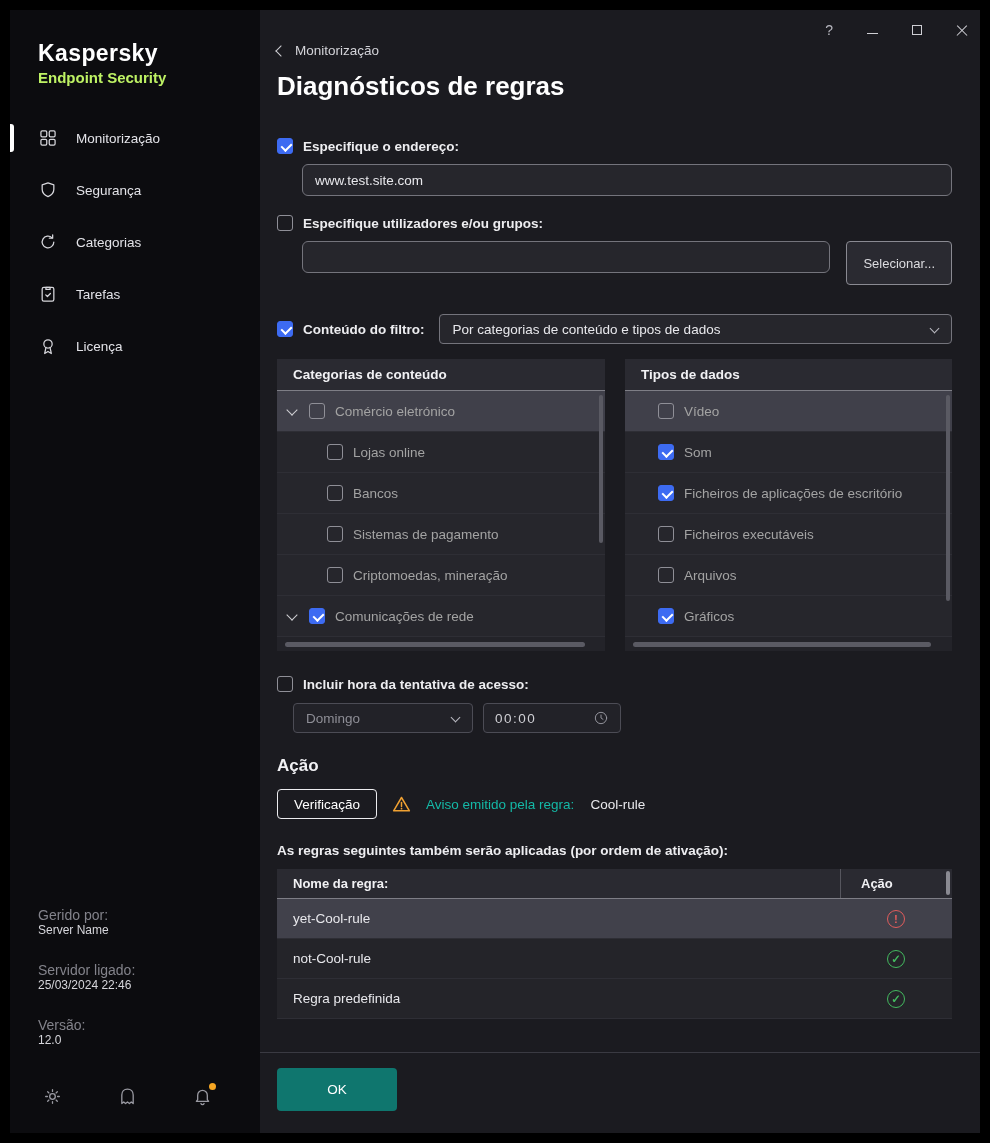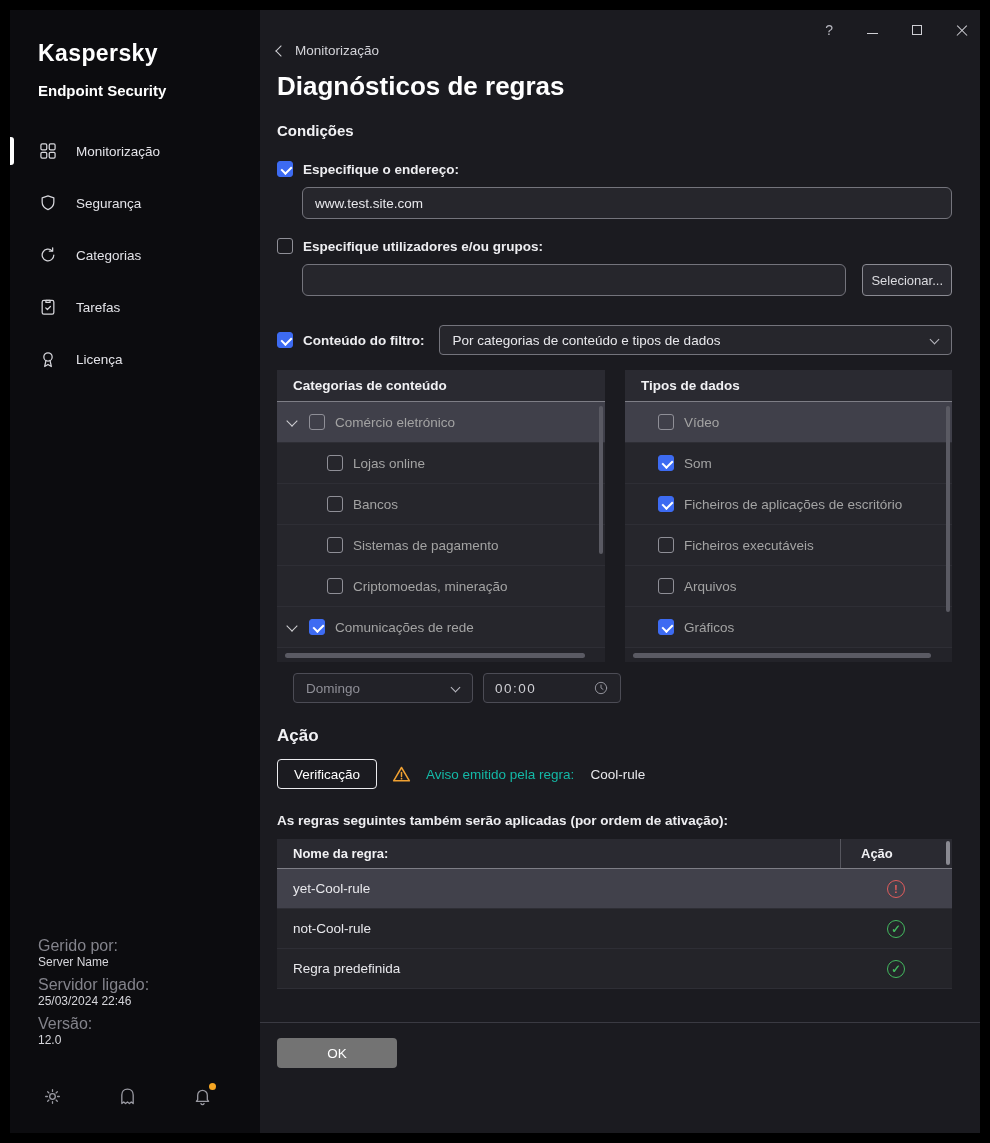--- a/index.html
+++ b/index.html
@@ -3,27 +3,27 @@
 <meta charset="utf-8">
 <style>
   * { margin:0; padding:0; box-sizing:border-box; }
   html,body { width:990px; height:1143px; background:#000; font-family:"Liberation Sans",sans-serif; overflow:hidden; }
   .window { position:absolute; inset:10px; display:flex; background:#1b1b20; }
 
   
   .sidebar { width:250px; background:#0c0c0f; position:relative; flex-shrink:0; }
   .brand { padding:30px 0 0 28px; }
   .brand-line1 { font-size:23px; font-weight:700; color:#ffffff; letter-spacing:.4px; }
-  .brand-line2 { font-size:15px; font-weight:700; color:#ffffff; margin-top:15px; }
+  .brand-line2 { font-size:15px; font-weight:700; color:#bef264; margin-top:2px; }
   .menu { margin-top:26px; }
   .menu-item { height:52px; display:flex; align-items:center; gap:18px; padding-left:28px; color:#e3e3e8; font-size:13.5px; cursor:pointer; position:relative; }
   .menu-item.active::before { content:""; position:absolute; left:0; top:12px; width:4px; height:28px; background:#fff; border-radius:0 3px 3px 0; }
   .menu-item svg { width:20px; height:20px; stroke:#d7d7dc; stroke-width:1.5; fill:none; stroke-linejoin:round; stroke-linecap:round; }
   .side-footer { position:absolute; left:28px; bottom:86px; }
-  .sf-label { font-size:16px; color:#83838b; margin-top:7px; }
+  .sf-label { font-size:14px; color:#83838b; margin-top:25px; }
   .sf-value { font-size:12px; color:#d6d6db; margin-top:0; }
   .side-icons { position:absolute; left:32px; bottom:22px; display:flex; gap:54px; }
   .side-icons .sicon { position:relative; cursor:pointer; }
   .side-icons svg { width:21px; height:21px; stroke:#9a9aa2; stroke-width:1.5; fill:none; stroke-linejoin:round; stroke-linecap:round; }
   .notif-dot { position:absolute; top:-3px; right:-3px; width:7px; height:7px; border-radius:50%; background:#f5a623; }
 
   
   .main { flex:1; position:relative; padding:0 28px 0 17px; overflow:hidden; }
   .win-controls { position:absolute; top:8px; right:12px; display:flex; align-items:center; gap:34px; height:24px; z-index:5; }
   .help-btn { font-size:14px; color:#b7b7bf; cursor:pointer; }
@@ -44,21 +44,21 @@
 
   .check-row { display:flex; align-items:center; gap:10px; cursor:pointer; }
   .check-row .lbl { font-size:13.5px; font-weight:700; color:#ededf0; }
   .checkbox { width:16px; height:16px; border:1px solid #8f8f97; border-radius:3px; flex-shrink:0; position:relative; background:transparent; }
   .checkbox.checked { background:#3d6bf2; border-color:#3d6bf2; }
   .checkbox.checked::after { content:""; position:absolute; left:4.5px; top:1.5px; width:5px; height:8px; border-right:2px solid #fff; border-bottom:2px solid #fff; transform:rotate(45deg); }
 
   .text-input { display:block; margin:10px 0 0 25px; width:650px; height:32px; background:#26262c; border:1px solid #74747c; border-radius:6px; color:#e8e8ec; font-size:13.5px; padding:0 12px; font-family:inherit; outline:none; }
   .input-row { margin:10px 0 0 25px; display:flex; gap:16px; }
   .input-row .text-input { margin:0; flex:1; width:auto; }
-  .secondary-btn { height:32px; padding:0 8px; background:#2a2a31; border:1px solid #8a8a92; border-radius:4px; color:#dcdce0; font-size:13px; font-family:inherit; cursor:pointer; }
+  .secondary-btn { height:44px; padding:0 16px; background:#2a2a31; border:1px solid #8a8a92; border-radius:4px; color:#dcdce0; font-size:13px; font-family:inherit; cursor:pointer; }
 
   .filter-row { margin-top:29px; display:flex; align-items:center; gap:10px; }
   .select { position:relative; height:30px; background:#26262c; border:1px solid #74747c; border-radius:4px; display:flex; align-items:center; padding:0 30px 0 12px; font-size:13.5px; color:#e8e8ec; cursor:pointer; }
   .filter-row .select { flex:1; margin-left:5px; }
   .chev-down { position:absolute; right:13px; top:10px; width:7px; height:7px; border-right:1.5px solid #b9b9c1; border-bottom:1.5px solid #b9b9c1; transform:rotate(45deg); }
 
   .lists-row { margin-top:15px; display:flex; gap:20px; }
   .list-panel { background:#232329; position:relative; padding-bottom:14px; }
   .list-panel.left { width:328px; }
   .list-panel.right { flex:1; }
@@ -92,21 +92,21 @@
   .t-row { height:40px; display:flex; align-items:center; background:#242429; border-bottom:1px solid #2e2e35; cursor:pointer; }
   .t-row.highlighted { background:#41414b; }
   .t-cell-name { flex:1; padding-left:16px; font-size:13.5px; color:#e8e8ec; }
   .t-cell-action { width:112px; display:flex; justify-content:center; }
   .status-icon { width:18px; height:18px; border-radius:50%; border:1.5px solid; display:flex; align-items:center; justify-content:center; font-size:11.5px; font-weight:700; }
   .status-icon.error { color:#e05c5c; border-color:#e05c5c; }
   .status-icon.ok { color:#43b95f; border-color:#43b95f; }
 
   .bottom-divider { margin:33px -28px 0 -17px; height:1px; background:#3a3a42; }
   .ok-row { margin-top:15px; }
-  .ok-btn { width:120px; height:30px; background:#737373; border:none; border-radius:4px; color:#fff; font-size:13.5px; font-family:inherit; cursor:pointer; }
+  .ok-btn { width:120px; height:43px; background:#0f766e; border:none; border-radius:4px; color:#fff; font-size:13.5px; font-family:inherit; cursor:pointer; }
 </style>
 </head>
 <body>
 
 <div class="window">
 
   <div class="sidebar">
     <div class="brand">
       <div class="brand-line1">Kaspersky</div>
       <div class="brand-line2">Endpoint Security</div>
@@ -187,23 +187,22 @@
       <span class="max-btn"></span>
       <span class="close-btn"></span>
     </div>
 
     <div class="back-row">
       <span class="chev-left"></span>
       <span class="back-label">Monitorização</span>
     </div>
     <div class="page-title">Diagnósticos de regras</div>
 
-    <div class="section-title">Condições</div>
-
-    <div class="check-row" style="margin-top:22px;text-align:center;">
+
+    <div class="check-row" style="margin-top:36px;text-align:center;">
       <span class="checkbox checked"></span>
       <span class="lbl">Especifique o endereço:</span>
     </div>
     <input class="text-input" value="www.test.site.com" style="">
 
     <div class="check-row" style="margin-top:19px;">
       <span class="checkbox"></span>
       <span class="lbl">Especifique utilizadores e/ou grupos:</span>
     </div>
     <div class="input-row">
@@ -280,20 +279,24 @@
             <div class="list-row dt">
               <span class="checkbox checked"></span>
               <span class="row-label">Gráficos</span>
             </div>
           </div>
         <span class="vscroll" style="top:36px;height:206px;"></span>
         <span class="hscroll" style="width:298px;"></span>
       </div>
     </div>
 
+    <div class="check-row time-check">
+      <span class="checkbox"></span>
+      <span class="lbl">Incluir hora da tentativa de acesso:</span>
+    </div>
     <div class="time-controls">
       <div class="day-select">
         <span>Domingo</span>
         <span class="chev-down"></span>
       </div>
       <div class="time-field">
         <span>00:00</span>
         <svg viewBox="0 0 24 24">
             <circle cx="12" cy="12" r="8.5"></circle>
             <path d="M12 7.5V12l3 2"></path>

